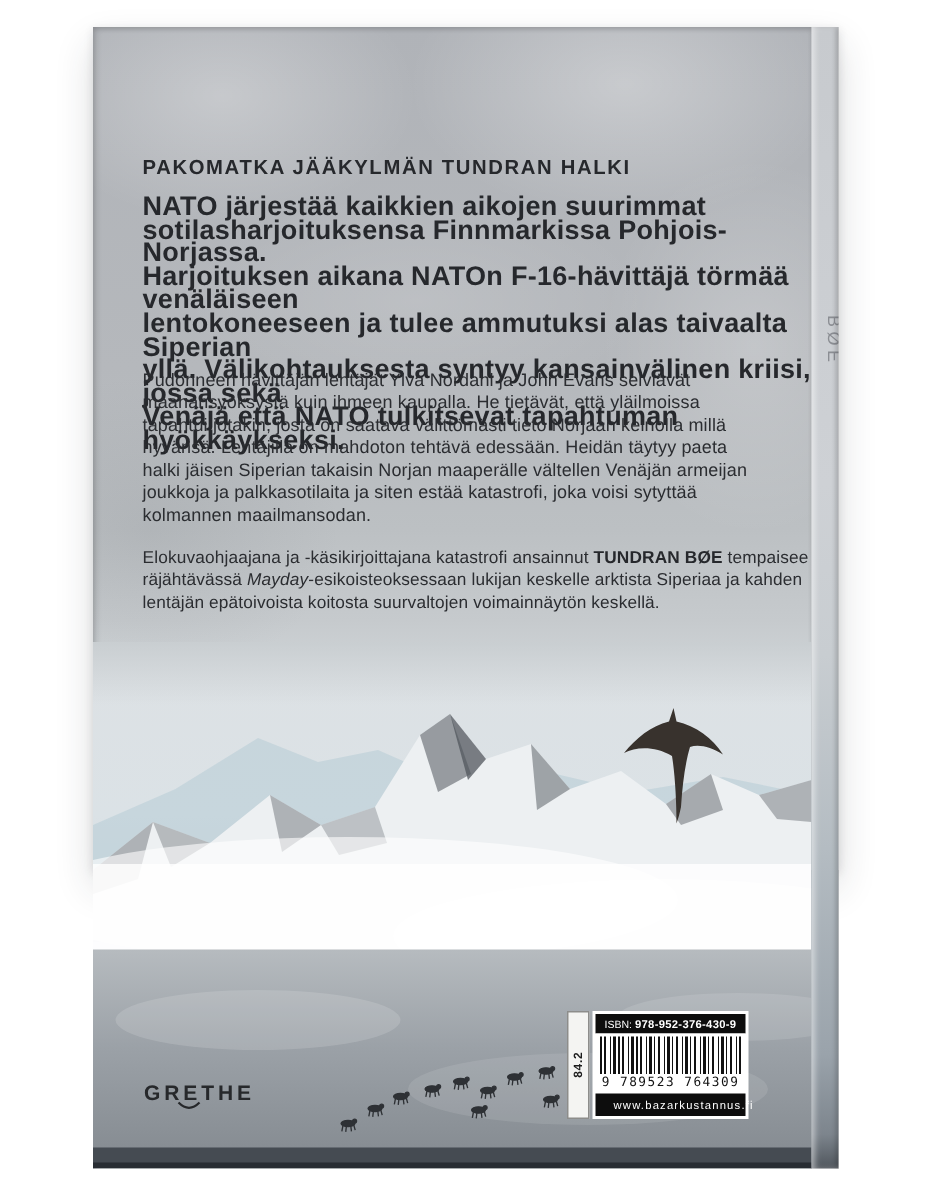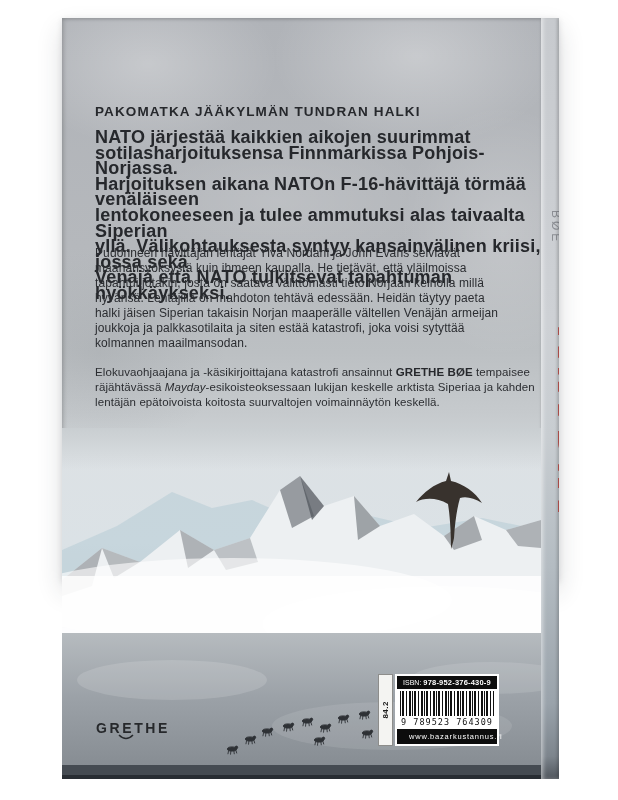--- a/index.html
+++ b/index.html
@@ -119,21 +119,21 @@
 
       <div class="blurb">Pudonneen hävittäjän lentäjät Ylva Nordahl ja John Evans selviävät
 maahansyöksystä kuin ihmeen kaupalla. He tietävät, että yläilmoissa
 tapahtui jotakin, josta on saatava välittömästi tieto Norjaan keinolla millä
 hyvänsä. Lentäjillä on mahdoton tehtävä edessään. Heidän täytyy paeta
 halki jäisen Siperian takaisin Norjan maaperälle vältellen Venäjän armeijan
 joukkoja ja palkkasotilaita ja siten estää katastrofi, joka voisi sytyttää
 kolmannen maailmansodan.</div>
 
       <div class="author-note">
-        <span>Elokuvaohjaajana ja -käsikirjoittajana katastrofi ansainnut </span><b>GRETHE BØE</b><span> tempaisee räjähtävässä </span><i>Mayday</i><span>-esikoisteoksessaan lukijan keskelle arktista Siperiaa ja kahden lentäjän epätoivoista koitosta suurvaltojen voimainnäytön keskellä.</span>
+        <span>Elokuvaohjaajana ja -käsikirjoittajana katastrofi ansainnut </span><b>TUNDRAN BØE</b><span> tempaisee räjähtävässä </span><i>Mayday</i><span>-esikoisteoksessaan lukijan keskelle arktista Siperiaa ja kahden lentäjän epätoivoista koitosta suurvaltojen voimainnäytön keskellä.</span>
       </div>
 
       <svg class="scene" viewBox="0 0 479 351" preserveAspectRatio="none">
         <defs>
           <linearGradient id="sky" x1="0" y1="0" x2="0" y2="1">
             <stop offset="0" stop-color="#dde1e4"></stop>
             <stop offset="0.55" stop-color="#dbe2e6"></stop>
             <stop offset="1" stop-color="#cdd8de"></stop>
           </linearGradient>
           <linearGradient id="ground" x1="0" y1="0" x2="0" y2="1">

